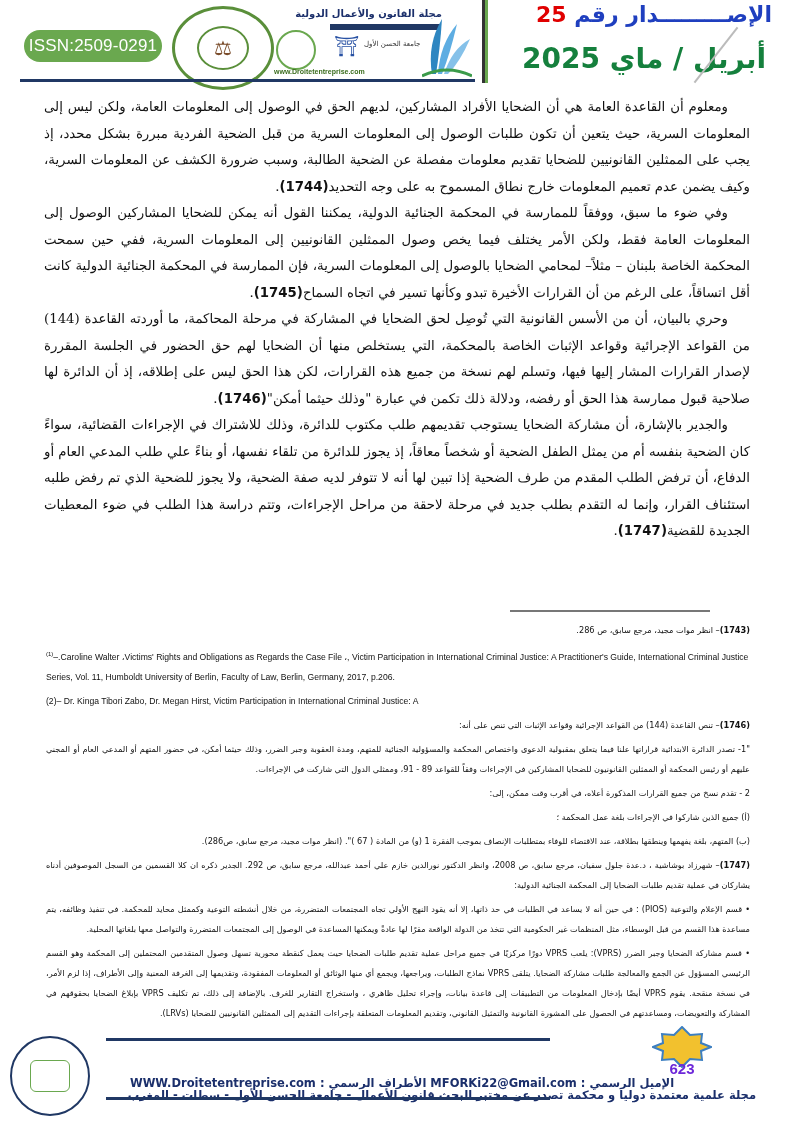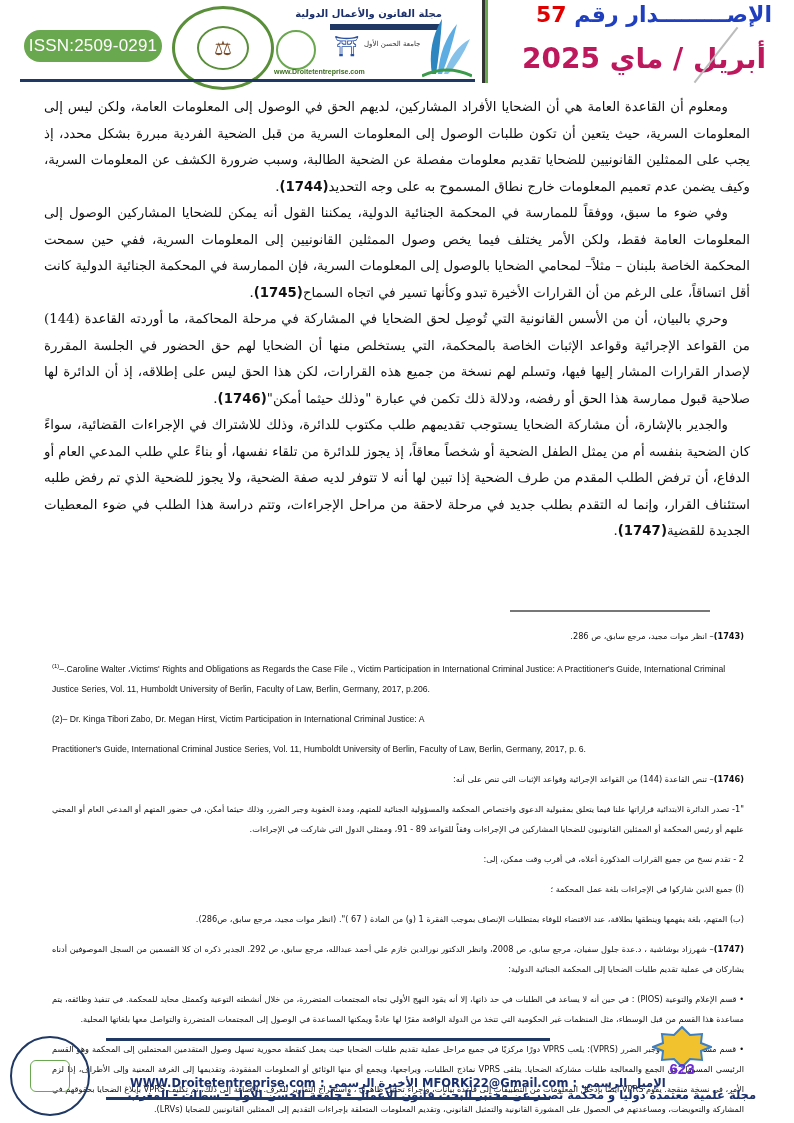--- a/index.html
+++ b/index.html
@@ -15,33 +15,33 @@
     .journal-sub { position: absolute; right: 32px; top: 20px; width: 110px; height: 6px; background: #203864; }
     .mini-seal { position: absolute; left: 4px; top: 26px; width: 36px; height: 36px; border: 2px solid #6aa84f; border-radius: 50%; }
     .univ-logo { position: absolute; left: 62px; top: 30px; font-size: 20px; color: #2851a3; }
     .univ-name { position: absolute; left: 92px; top: 36px; font-size: 7px; color: #333; direction: rtl; }
     .website-small { position: absolute; left: 2px; top: 64px; font-size: 7px; color: #3b6d1e; font-weight: bold; font-family: "Liberation Sans", sans-serif; }
     .book-shape { position: absolute; left: 150px; top: 10px; width: 50px; height: 65px; }
     .header-rule { position: absolute; left: 20px; top: 79px; width: 455px; height: 3px; background: #203864; }
     .header-divider { position: absolute; left: 482px; top: 0; width: 6px; height: 83px; border-left: 3px solid #333; border-right: 3px solid #6aa84f; box-sizing: border-box; }
     .issue-line { position: absolute; right: 22px; top: 2px; direction: rtl; font-family: "DejaVu Sans", sans-serif; font-weight: bold; font-size: 22px; color: #1f3fbf; white-space: nowrap; }
     .issue-line .num { color: #e00000; }
-    .date-line { position: absolute; right: 28px; top: 42px; direction: rtl; font-weight: bold; font-size: 28px; color: #be185d; white-space: nowrap; }
+    .date-line { position: absolute; right: 28px; top: 42px; direction: rtl; font-weight: bold; font-size: 28px; color: #15803d; white-space: nowrap; }
     .slash-deco { position: absolute; left: 715px; top: 20px; width: 2px; height: 70px; background: #bbb; transform: rotate(38deg); }
 
     
     .content { position: absolute; left: 44px; top: 94px; width: 706px; direction: rtl; text-align: justify; font-family: "DejaVu Serif", serif; font-size: 13.3px; line-height: 26.5px; color: #111; }
     .content p { margin: 0; }
     .content p.indent { text-indent: 22px; }
     .content .ref { font-weight: bold; font-family: "DejaVu Sans", sans-serif; }
 
     
     .fn-rule { position: absolute; left: 510px; top: 610px; width: 200px; height: 2px; background: #777; }
     .footnotes { position: absolute; left: 42px; top: 616px; width: 712px; font-family: "Liberation Sans", sans-serif; font-size: 8.6px; line-height: 20px; color: #111; }
-    .fn { margin: 10px; }
+    .fn { margin: 4px; }
     .fn.rtl { direction: rtl; text-align: justify; font-family: "DejaVu Sans", sans-serif; font-size: 8.2px; }
     .fn.ltr { direction: ltr; text-align: left; }
     .fn .ref { font-weight: bold; }
     .fn sup { font-size: 6px; }
 
     
     .footer-rule-top { position: absolute; left: 106px; top: 1038px; width: 444px; height: 3px; background: #203864; }
     .footer-rule-bottom { position: absolute; left: 106px; top: 1097px; width: 444px; height: 3px; background: #203864; }
     .footer-line1 { position: absolute; right: 38px; top: 1088px; width: 640px; direction: rtl; text-align: right; font-family: "DejaVu Sans", sans-serif; font-weight: bold; font-size: 11.5px; color: #1b2f6b; white-space: nowrap; }
     .footer-line2 { position: absolute; left: 130px; top: 1076px; direction: rtl; font-family: "DejaVu Sans", sans-serif; font-weight: bold; font-size: 11.5px; color: #1b2f6b; white-space: nowrap; }
@@ -73,39 +73,38 @@
       <path d="M22 60 Q30 35 48 25 Q38 48 26 60 Z" fill="#85c1e9"></path>
       <path d="M0 62 Q25 50 50 62" stroke="#3b9b4a" stroke-width="3" fill="none"></path>
     </svg>
   </div>
 
   <div class="header-rule"></div>
   <div class="header-divider"></div>
 
   <div class="issue-line">
     <span>الإصـــــــــدار رقم</span>
-    <span class="num">57</span>
+    <span class="num">25</span>
   </div>
   <div class="date-line">أبريل / ماي 2025</div>
   <div class="slash-deco"></div>
 </div>
 
 <div class="content">
   <p class="indent"><span>ومعلوم أن القاعدة العامة هي أن الضحايا الأفراد المشاركين، لديهم الحق في الوصول إلى المعلومات العامة، ولكن ليس إلى المعلومات السرية، حيث يتعين أن تكون طلبات الوصول إلى المعلومات السرية من قبل الضحية الفردية مبررة بشكل محدد، إذ يجب على الممثلين القانونيين للضحايا تقديم معلومات مفصلة عن الضحية الطالبة، وسبب ضرورة الكشف عن المعلومات السرية، وكيف يضمن عدم تعميم المعلومات خارج نطاق المسموح به على وجه التحديد</span><span class="ref">(1744)</span><span>.</span></p>
   <p class="indent"><span>وفي ضوء ما سبق، ووفقاً للممارسة في المحكمة الجنائية الدولية، يمكننا القول أنه يمكن للضحايا المشاركين الوصول إلى المعلومات العامة فقط، ولكن الأمر يختلف فيما يخص وصول الممثلين القانونيين إلى المعلومات السرية، ففي حين سمحت المحكمة الخاصة بلبنان – مثلاً– لمحامي الضحايا بالوصول إلى المعلومات السرية، فإن الممارسة في المحكمة الجنائية الدولية كانت أقل اتساقاً، على الرغم من أن القرارات الأخيرة تبدو وكأنها تسير في اتجاه السماح</span><span class="ref">(1745)</span><span>.</span></p>
   <p class="indent"><span>وحري بالبيان، أن من الأسس القانونية التي تُوصِل لحق الضحايا في المشاركة في مرحلة المحاكمة، ما أوردته القاعدة (144) من القواعد الإجرائية وقواعد الإثبات الخاصة بالمحكمة، التي يستخلص منها أن الضحايا لهم حق الحضور في الجلسة المقررة لإصدار القرارات المشار إليها فيها، وتسلم لهم نسخة من جميع هذه القرارات، لكن هذا الحق ليس على إطلاقه، إذ أن الدائرة لها صلاحية قبول ممارسة هذا الحق أو رفضه، ودلالة ذلك تكمن في عبارة "وذلك حيثما أمكن"</span><span class="ref">(1746)</span><span>.</span></p>
   <p class="indent"><span>والجدير بالإشارة، أن مشاركة الضحايا يستوجب تقديمهم طلب مكتوب للدائرة، وذلك للاشتراك في الإجراءات القضائية، سواءً كان الضحية بنفسه أم من يمثل الطفل الضحية أو شخصاً معاقاً، إذ يجوز للدائرة من تلقاء نفسها، أو بناءً علي طلب المدعي العام أو الدفاع، أن ترفض الطلب المقدم من طرف الضحية إذا تبين لها أنه لا تتوفر لديه صفة الضحية، ولا يجوز للضحية الذي تم رفض طلبه استئناف القرار، وإنما له التقدم بطلب جديد في مرحلة لاحقة من مراحل الإجراءات، وتتم دراسة هذا الطلب في ضوء المعطيات الجديدة للقضية</span><span class="ref">(1747)</span><span>.</span></p>
 </div>
 
 <div class="fn-rule"></div>
 <div class="footnotes">
   <p class="fn rtl"><span class="ref">(1743)</span><span>– انظر موات مجيد، مرجع سابق، ص 286.</span></p>
   <p class="fn ltr"><sup>(1)</sup><span>–.Caroline Walter ،Victims' Rights and Obligations as Regards the Case File ،, Victim Participation in   International Criminal Justice: A Practitioner's Guide, International Criminal Justice Series, Vol. 11, Humboldt University of Berlin, Faculty of Law, Berlin, Germany, 2017, p.206.</span></p>
   <p class="fn ltr"><span>(2)– Dr. Kinga Tibori Zabo, Dr. Megan Hirst, Victim Participation in International Criminal Justice: A</span></p>
-  <p class="fn ltr"><span> Practitioner's Guide, International Criminal Justice Series, Vol. 11, Humboldt University of Berlin, Faculty of Law, Berlin, Germany, 2017, p. 6.</span></p>
   <p class="fn rtl"><span class="ref">(1746)</span><span>– تنص القاعدة (144) من القواعد الإجرائية وقواعد الإثبات التي تنص على أنه:</span></p>
   <p class="fn rtl"><span>"1- تصدر الدائرة الابتدائية قراراتها علنا فيما يتعلق بمقبولية الدعوى واختصاص المحكمة والمسؤولية الجنائية للمتهم، ومدة العقوبة وجبر الضرر، وذلك حيثما أمكن، في حضور المتهم أو المدعي العام أو المجني عليهم أو رئيس المحكمة أو الممثلين القانونيون للضحايا المشاركين في الإجراءات وفقاً للقواعد 89 - 91، وممثلي الدول التي شاركت في الإجراءات.</span></p>
   <p class="fn rtl"><span>2 - تقدم نسخ من جميع القرارات المذكورة أعلاه، في أقرب وقت ممكن، إلى:</span></p>
   <p class="fn rtl"><span>(أ) جميع الذين شاركوا في الإجراءات بلغة عمل المحكمة ؛</span></p>
   <p class="fn rtl"><span>(ب) المتهم، بلغة يفهمها وينطقها بطلاقة، عند الاقتضاء للوفاء بمتطلبات الإنصاف بموجب الفقرة 1 (و) من المادة ( 67 )". (انظر موات مجيد، مرجع سابق، ص286).</span></p>
   <p class="fn rtl"><span class="ref">(1747)</span><span>– شهرزاد بوشاشية ، د.عدة جلول سفيان، مرجع سابق، ص 2008، وانظر الدكتور نورالدين خازم علي أحمد عبدالله، مرجع سابق، ص 292. الجدير ذكره ان كلا القسمين من السجل الموصوفين أدناه يشاركان في عملية تقديم طلبات الضحايا إلى المحكمة الجنائية الدولية:</span></p>
   <p class="fn rtl"><span>• قسم الإعلام والتوعية (PIOS) : في حين أنه لا يساعد في الطلبات في حد ذاتها، إلا أنه يقود النهج الأولي تجاه المجتمعات المتضررة، من خلال أنشطته التوعية وكممثل محايد للمحكمة. في تنفيذ وظائفه، يتم مساعدة هذا القسم من قبل الوسطاء، مثل المنظمات غير الحكومية التي تتخذ من الدولة الواقعة مقرًا لها عادةً ويمكنها المساعدة في الوصول إلى المجتمعات المتضررة والتواصل معها بلغاتها المحلية.</span></p>
   <p class="fn rtl"><span>• قسم مشاركة الضحايا وجبر الضرر (VPRS): يلعب VPRS دورًا مركزيًا في جميع مراحل عملية تقديم طلبات الضحايا حيث يعمل كنقطة محورية تسهل وصول المتقدمين المحتملين إلى المحكمة وهو القسم الرئيسي المسؤول عن الجمع والمعالجة طلبات مشاركة الضحايا. يتلقى VPRS نماذج الطلبات، ويراجعها، ويجمع أي منها الوثائق أو المعلومات المفقودة، وتقديمها إلى الغرفة المعنية وإلى الأطراف، إذا لزم الأمر، في نسخة منقحة. يقوم VPRS أيضًا بإدخال المعلومات من التطبيقات إلى قاعدة بيانات، وإجراء تحليل ظاهري ، واستخراج التقارير للغرف. بالإضافة إلى ذلك، تم تكليف VPRS بإبلاغ الضحايا بحقوقهم في المشاركة والتعويضات، ومساعدتهم في الحصول على المشورة القانونية والتمثيل القانوني، وتقديم المعلومات المتعلقة بإجراءات التقديم إلى الممثلين القانونيين للضحايا (LRVs).</span></p>
 </div>
 
@@ -114,16 +113,16 @@
 </div>
 <div class="footer-rule-top"></div>
 <svg class="page-badge" viewBox="0 0 60 42">
   <polygon points="30,1 38,9 50,8 49,17 59,21 49,25 50,34 38,33 30,41 22,33 10,34 11,25 1,21 11,17 10,8 22,9" fill="#f2c12e" stroke="#3d7fc1" stroke-width="2"></polygon>
 </svg>
 <div class="page-num">623</div>
 <div class="footer-line1">مجلة علمية معتمدة  دوليا و محكمة تصدر عن مختبر البحث قانون الأعمال - جامعة الحسن الأول - سطات - المغرب</div>
 <div class="footer-line2">
   <span>الإميل الرسمي :</span>
   <span>MFORKi22@Gmail.com</span>
-  <span>الأخيرة الرسمي :</span>
+  <span>الأطراف الرسمي :</span>
   <span>WWW.Droitetentreprise.com</span>
 </div>
 <div class="footer-rule-bottom"></div>
 
 </body></html>

